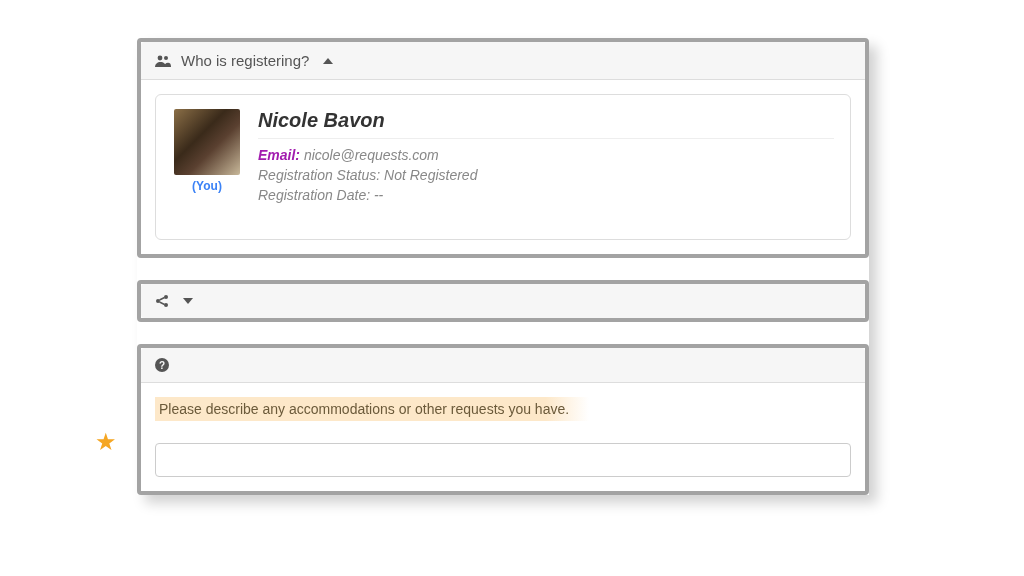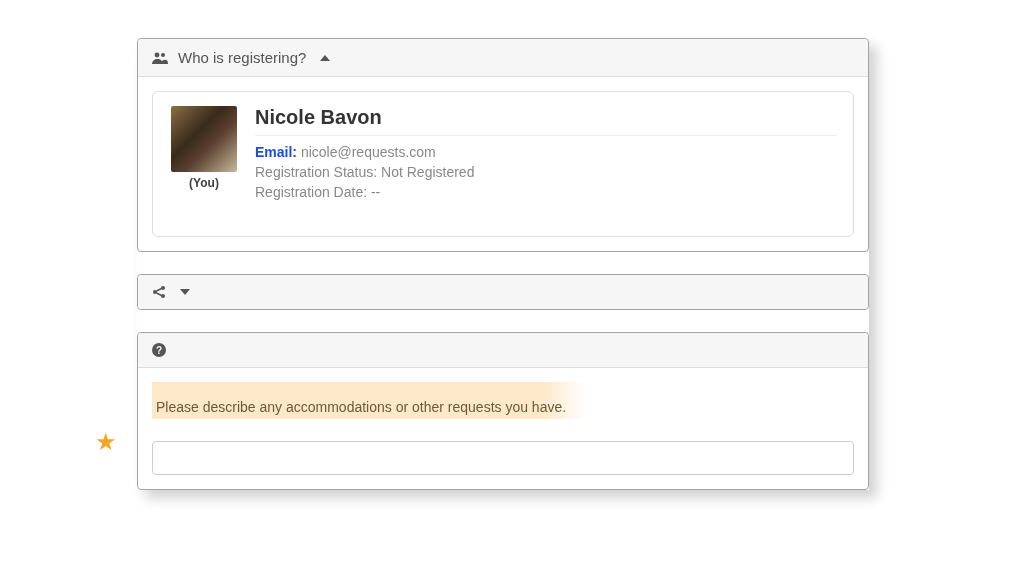--- a/index.html
+++ b/index.html
@@ -11,21 +11,21 @@
     position: relative;
   }
   .wrapper {
     position: absolute;
     left: 137px;
     top: 38px;
     width: 732px;
     box-shadow: 8px 8px 12px rgba(0,0,0,0.18);
   }
   .panel {
-    border: 1px solid #a3a3a3;
+    border: 4px solid #a3a3a3;
     border-radius: 4px;
     background: #fff;
     margin-bottom: 22px;
   }
   .panel:last-child { margin-bottom: 0; }
   .panel-header {
     background: #f6f6f6;
     padding: 10px 14px;
     display: flex;
     align-items: center;
@@ -60,52 +60,52 @@
     align-items: center;
     width: 70px;
   }
   .avatar {
     width: 66px;
     height: 66px;
     background: linear-gradient(135deg, #8b6f47 0%, #3a2a1a 40%, #5a4030 60%, #c8b89a 100%);
     border-radius: 2px;
   }
   .you-label {
-    color: #404040;
+    color: #3b82f6;
     font-weight: 600;
     font-size: 12px;
     margin-top: 4px;
   }
-  .user-info { flex: 1; }
+  .user-info { flex: 1; font-style: italic; }
   .user-name {
     font-size: 20px;
     font-weight: 600;
     color: #333;
     padding-bottom: 6px;
     border-bottom: 1px solid #eee;
     margin-bottom: 8px;
   }
   .info-line {
     font-size: 14px;
     color: #888;
     margin-bottom: 4px;
   }
-  .info-line .label { font-weight: 600; color: #1d4ed8; }
+  .info-line .label { font-weight: 600; color: #a21caf; }
   .info-line.dim .label { font-weight: 400; color: #888; }
   .star {
     position: absolute;
     left: 95px;
     top: 428px;
     color: #f5a623;
     font-size: 24px;
   }
   .highlight {
     display: inline-block;
     background: linear-gradient(90deg, #fde8c9 0%, #fde8c9 90%, transparent 100%);
-    padding: 17px 20px 4px 4px;
+    padding: 4px 20px 4px 4px;
     color: #6b5a3a;
     font-size: 14px;
     margin-bottom: 22px;
   }
   .text-input {
     width: 100%;
     height: 34px;
     border: 1px solid #ccc;
     border-radius: 4px;
     padding: 6px 10px;

